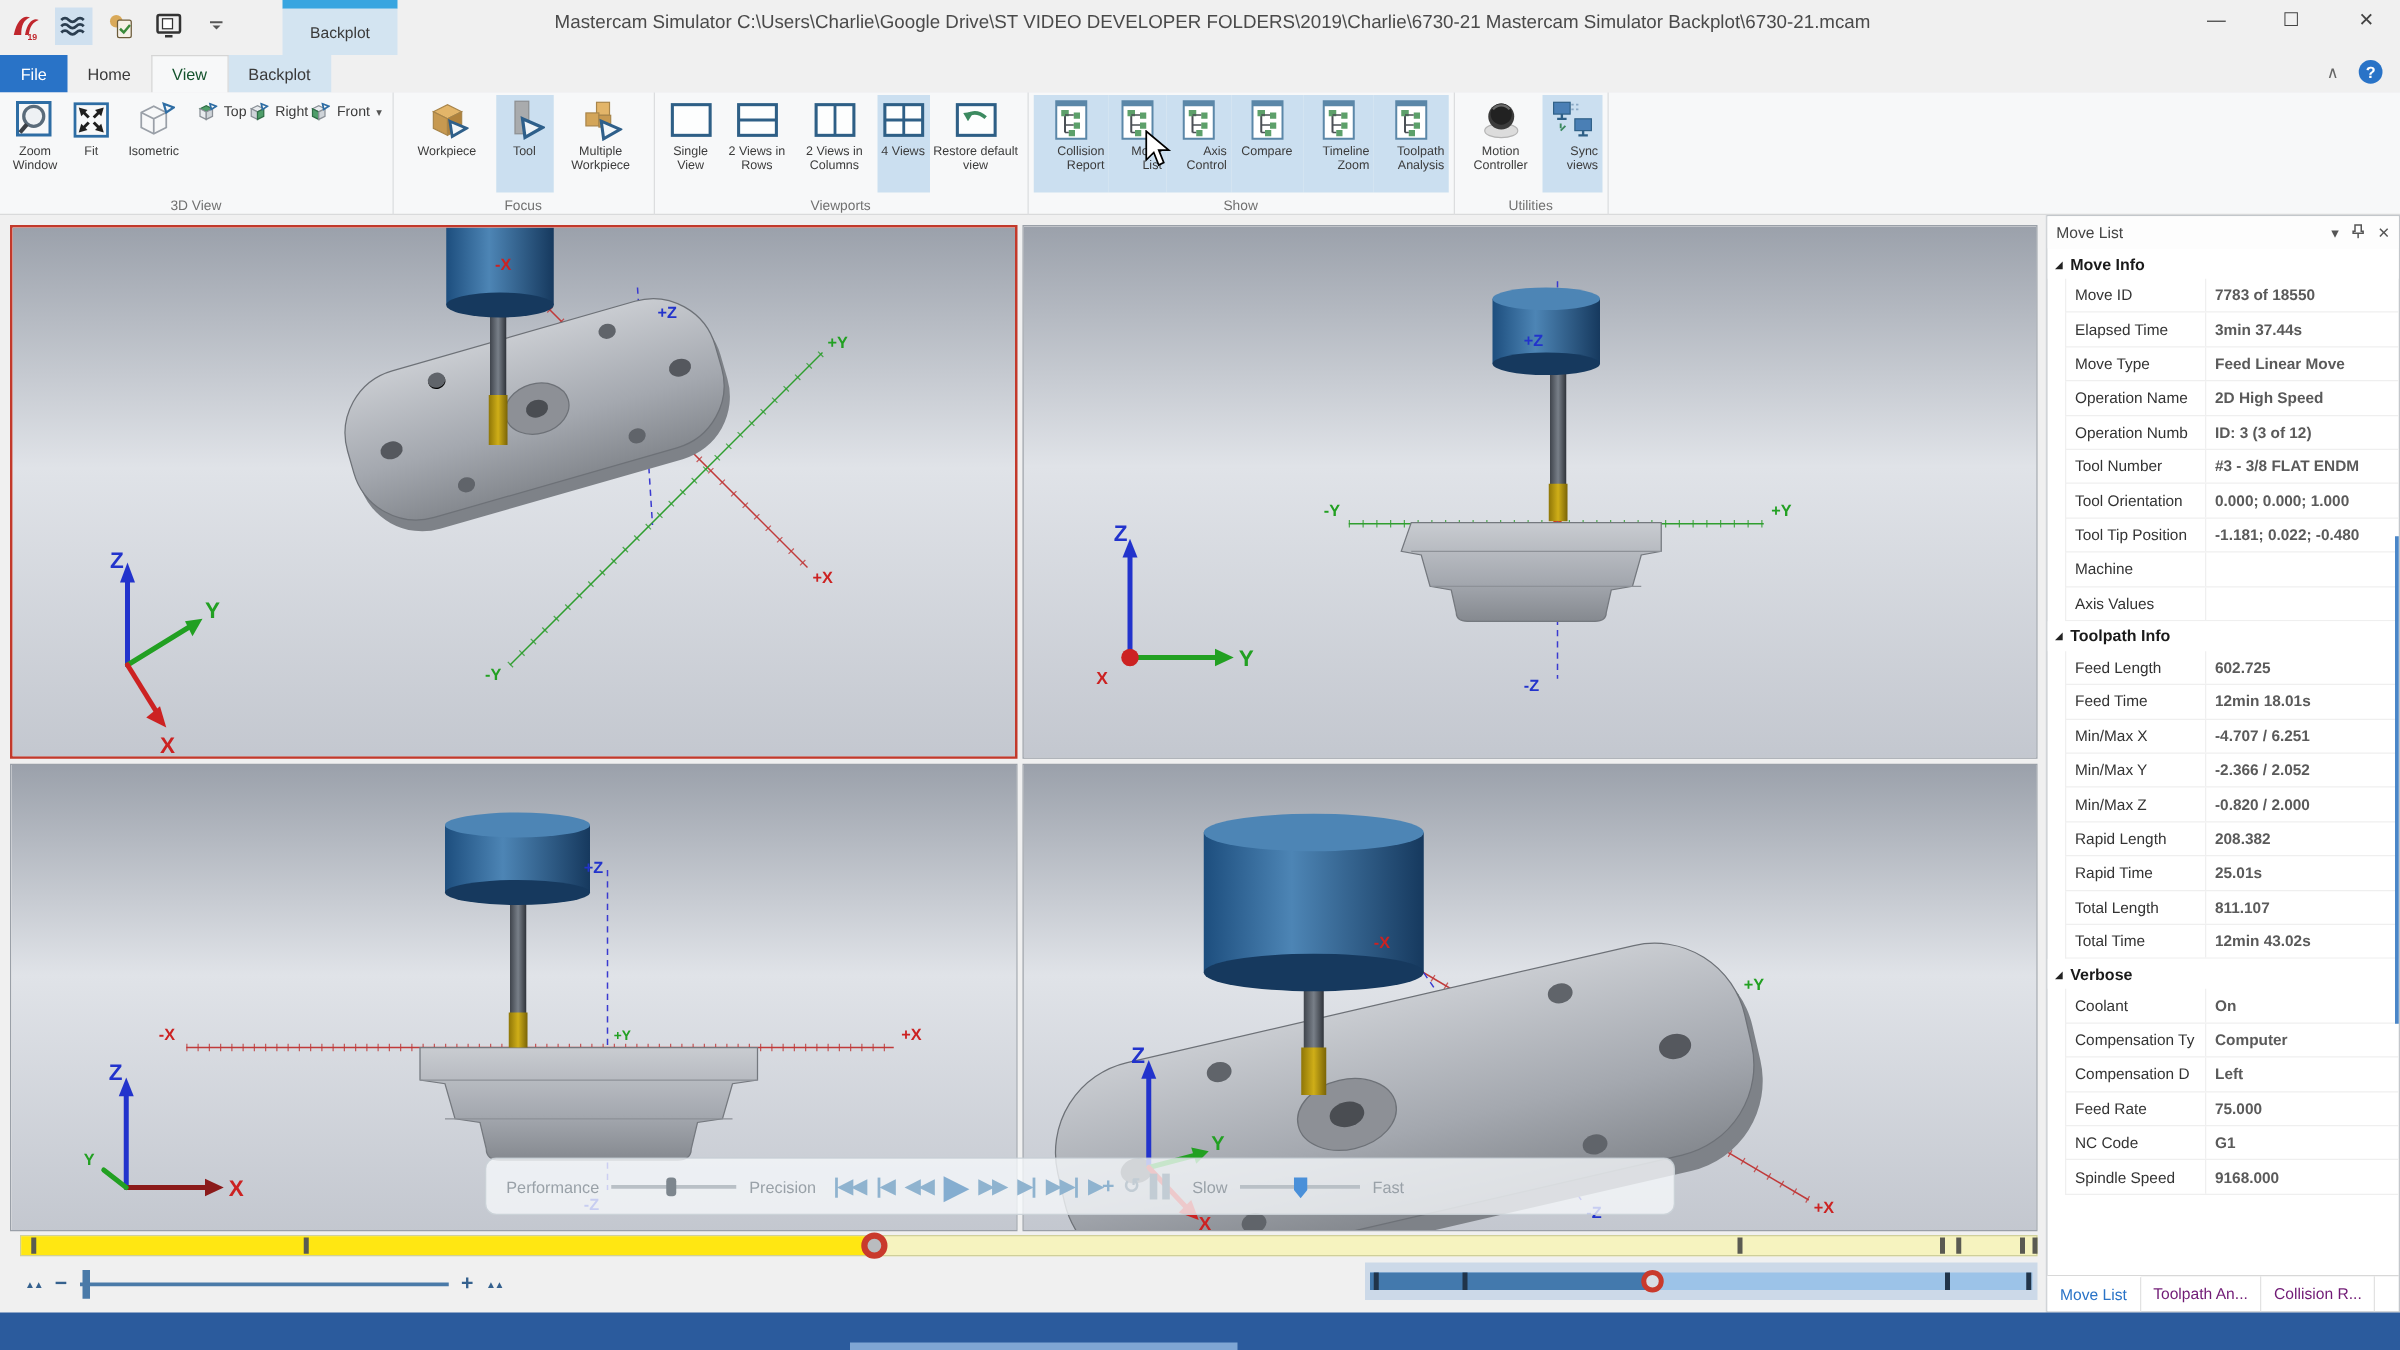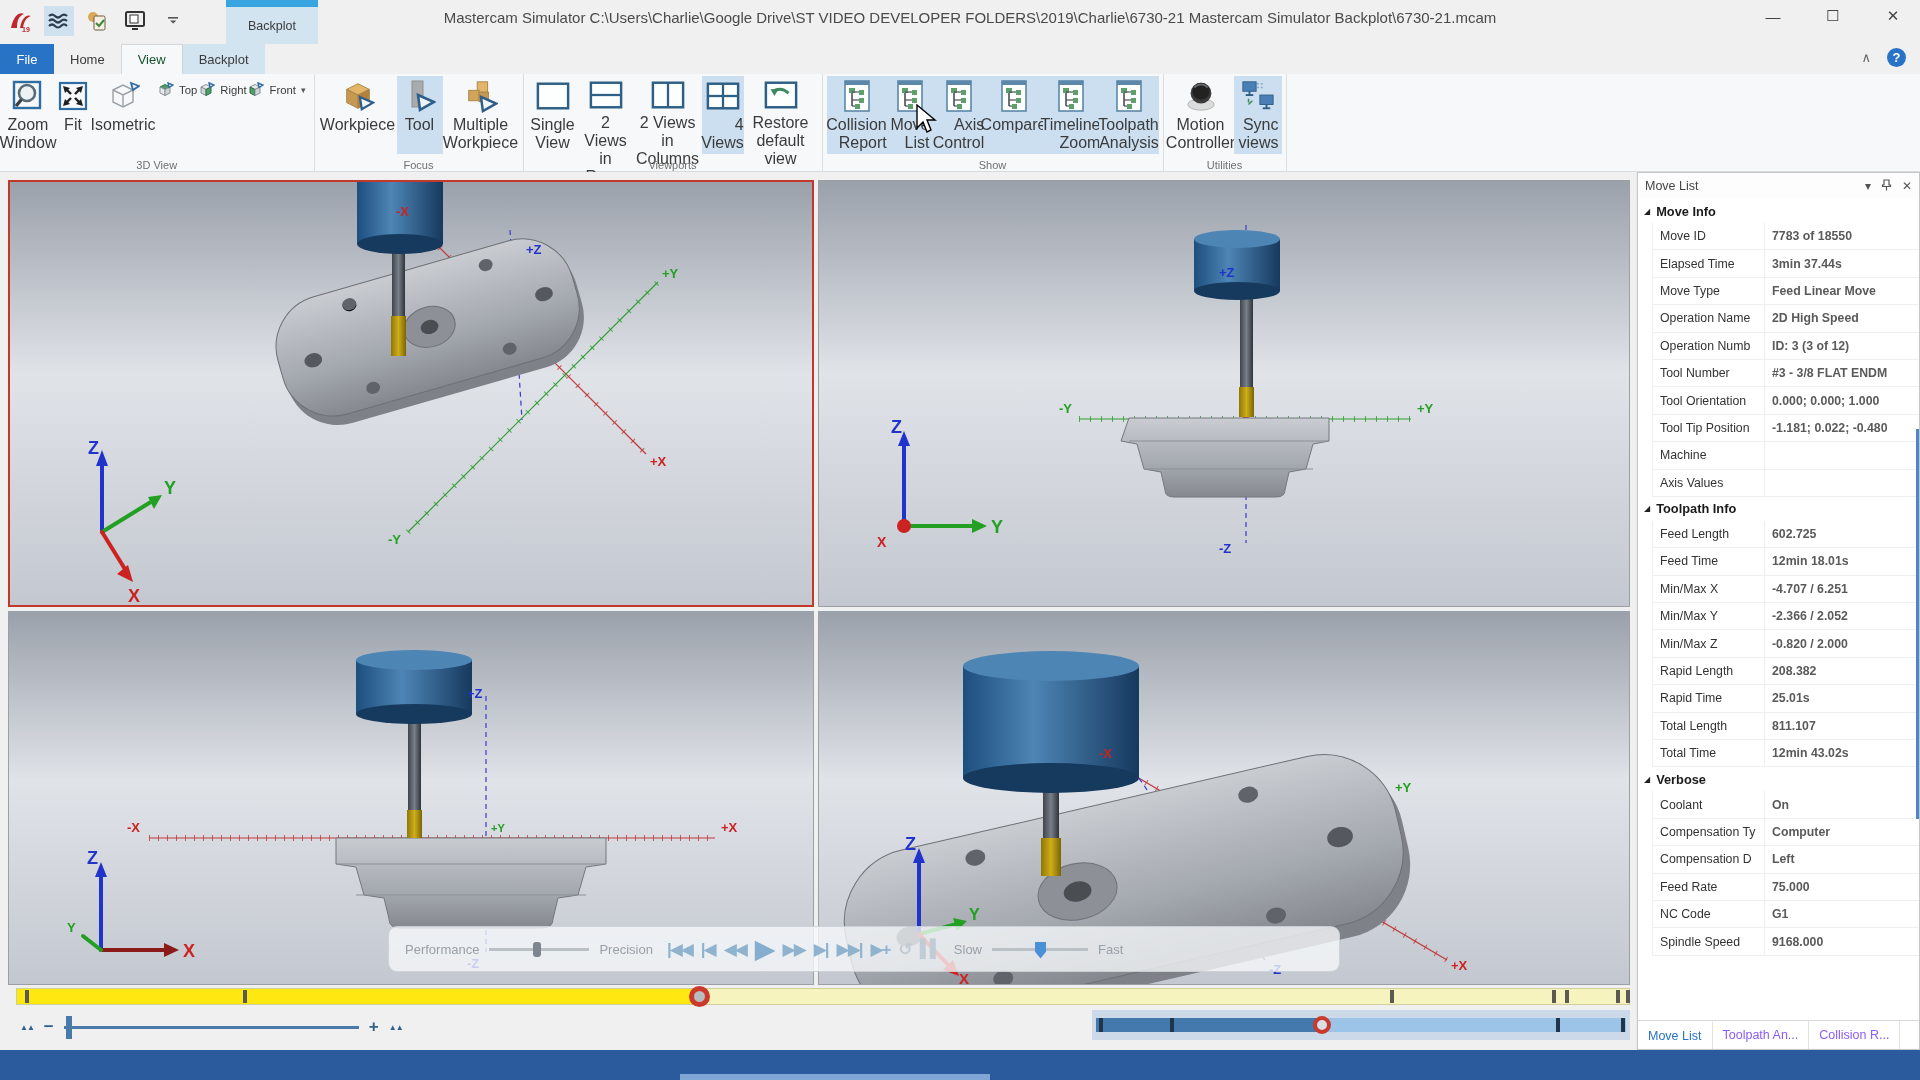--- a/index.html
+++ b/index.html
@@ -26,21 +26,21 @@
   .rtab.active { background:#f7f8f9; color:#14532d; border:1px solid #d5d5d5; border-bottom:none; }
   .rtab.ctx { background:#d3e4f1; }
   #ribbon-aux { right:14px; top:48px; display:flex; gap:16px; align-items:center; }
   #collapse-caret { color:#666; font-size:13px; }
   #help-btn { width:19px; height:19px; border-radius:50%; background:#2973c7; color:#fff; font-size:13px; font-weight:bold; display:flex; align-items:center; justify-content:center; }
 
   
   #ribbon { left:0; top:74px; width:1920px; height:98px; background:#f7f8f9; border-bottom:1px solid #d9dadb; display:flex; }
   .rb-group { position:relative; height:98px; border-right:1px solid #dcdddf; padding:2px 4px 16px 4px; display:flex; align-items:flex-start; }
   .rb-btns { display:flex; align-items:stretch; height:78px; }
-  .rb-btn { display:flex; flex-direction:column; align-items:center; justify-content:flex-start; padding:3px 3px 0 3px; text-align:center; font-size:16px; color:#3b3b3b; line-height:1.12; }
+  .rb-btn { display:flex; flex-direction:column; align-items:center; justify-content:flex-start; padding:3px 3px 0 3px; text-align:center; font-size:10px; color:#3b3b3b; line-height:1.12; }
   .rb-btn .rb-icon { width:34px; height:34px; display:flex; align-items:center; justify-content:center; margin-bottom:3px; }
   .rb-btn.sel { background:#cbdff0;text-align:right; }
   .rb-stack { display:flex; flex-direction:row; justify-content:space-between; padding:2px 4px; }
   .rb-small { display:flex; align-items:center; gap:5px; font-size:11.3px; color:#3b3b3b; height:24px; }
   .rb-small .rb-icon-s { width:18px; height:18px; display:flex; align-items:center; justify-content:center; }
   .rb-grouplabel { position:absolute; bottom:1px; left:0; right:0; text-align:center; font-size:11px; color:#707070; }
   .caret { font-size:9px; color:#555; }
 
   
   #viewarea { left:0; top:172px; width:1636px; height:906px; background:#f0f0f0; }
@@ -85,21 +85,21 @@
   #panel-header { height:26px; display:flex; align-items:center; padding:0 7px; color:#444; font-size:12.5px; background:#fdfdfd; }
   #panel-header .sp { flex:1; }
   .ph-ico { color:#555; margin-left:10px; font-size:12px; }
   #grid { flex:1; overflow:hidden; position:relative; }
   .sec-head { display:flex; align-items:center; height:24px; font-weight:bold; color:#1a1a1a; font-size:12.8px; padding-left:6px; gap:6px; background:#fff; }
   .sec-head .tri { font-size:8px; color:#222; }
   .prow { display:flex; height:27.4px; border-bottom:1px solid #efefef; margin-left:14px; border-left:1px solid #efefef; }
   .prow .pl { width:112px; border-right:1px solid #efefef; display:flex; align-items:center; padding-left:7px; color:#333; font-size:12.3px; white-space:nowrap; overflow:hidden; }
   .prow .pv { flex:1; display:flex; align-items:center; padding-left:7px; color:#5a5a5a; font-weight:bold; font-size:12.3px; white-space:nowrap; overflow:hidden; }
   #panel-tabs { height:29px; border-top:1px solid #d8d8d8; display:flex; align-items:stretch; font-size:12.5px; }
-  .ptab { padding:0 10px; display:flex; align-items:center; color:#8b5cf6; border-right:1px solid #e2e2e2; white-space:nowrap; overflow:hidden; }
+  .ptab { padding:0 10px; display:flex; align-items:center; color:#701a75; border-right:1px solid #e2e2e2; white-space:nowrap; overflow:hidden; }
   .ptab.active { color:#2973c7; background:#fff; border-top:1px solid #fff; }
   #panel-scrollhint { position:absolute; right:-1px; top:230px; width:4px; height:390px; background:#4a86c8; }
 
   
   #statusbar { left:0; top:1050px; width:1920px; height:30px; background:#2b5b9d; z-index:7; }
   #status-seg { position:absolute; left:680px; top:24px; width:310px; height:6px; background:#7fa6d4; }
 
   
   #cursor { left:915px; top:104px; z-index:99; }
 </style>

